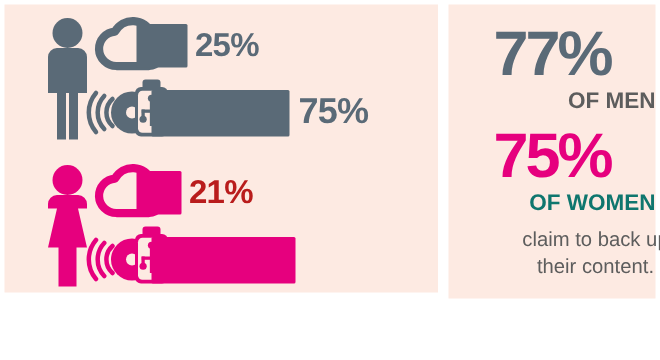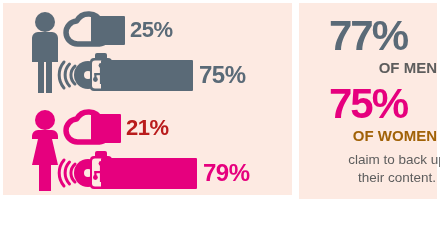--- a/index.html
+++ b/index.html
@@ -112,21 +112,21 @@
     text-align: right;
     font-weight: bold;
     font-size: 15px;
     line-height: 1;
     letter-spacing: 0px;
     white-space: nowrap;
   }
   #stat-men-value   { top: 12px;  color: #5a6a77; }
   #stat-men-label   { top: 57px;  color: #5d5d5d; }
   #stat-women-value { top: 80px;  color: #e6007e; }
-  #stat-women-label { top: 125px; color: #a16207; }
+  #stat-women-label { top: 125px; color: #0f766e; }
 
   #claim-text {
     position: absolute;
     left: 10px;
     top: 148px;
     width: 120px;
     text-align: center;
     font-size: 13.5px;
     line-height: 1.35;
     color: #5d5d5d;
@@ -224,21 +224,20 @@
             <rect x="31.5" y="20" width="13" height="2.2"></rect>
             <rect x="31.3" y="20" width="2.2" height="6"></rect>
             <rect x="42.5" y="20" width="2.2" height="6"></rect>
             <circle cx="32.4" cy="26.5" r="2.4"></circle>
             <rect x="41.3" y="16.2" width="4.8" height="4.8" transform="rotate(45 43.7 18.6)"></rect>
           </g>
         </svg>
       </div>
 
       <div class="bar bar-usb" style="width:96px;background:#e6007e;"></div>
-      <div class="bar-value usb" style="left:200px;color:#e6007e;">79%</div>
     </div>
   </div>
 
   <div class="panel" id="right-panel">
     <div class="stat-big" id="stat-men-value">77%</div>
     <div class="stat-sub" id="stat-men-label">OF MEN</div>
     <div class="stat-big" id="stat-women-value">75%</div>
     <div class="stat-sub" id="stat-women-label">OF WOMEN</div>
     <div id="claim-text">claim to back up their content.</div>
   </div>

